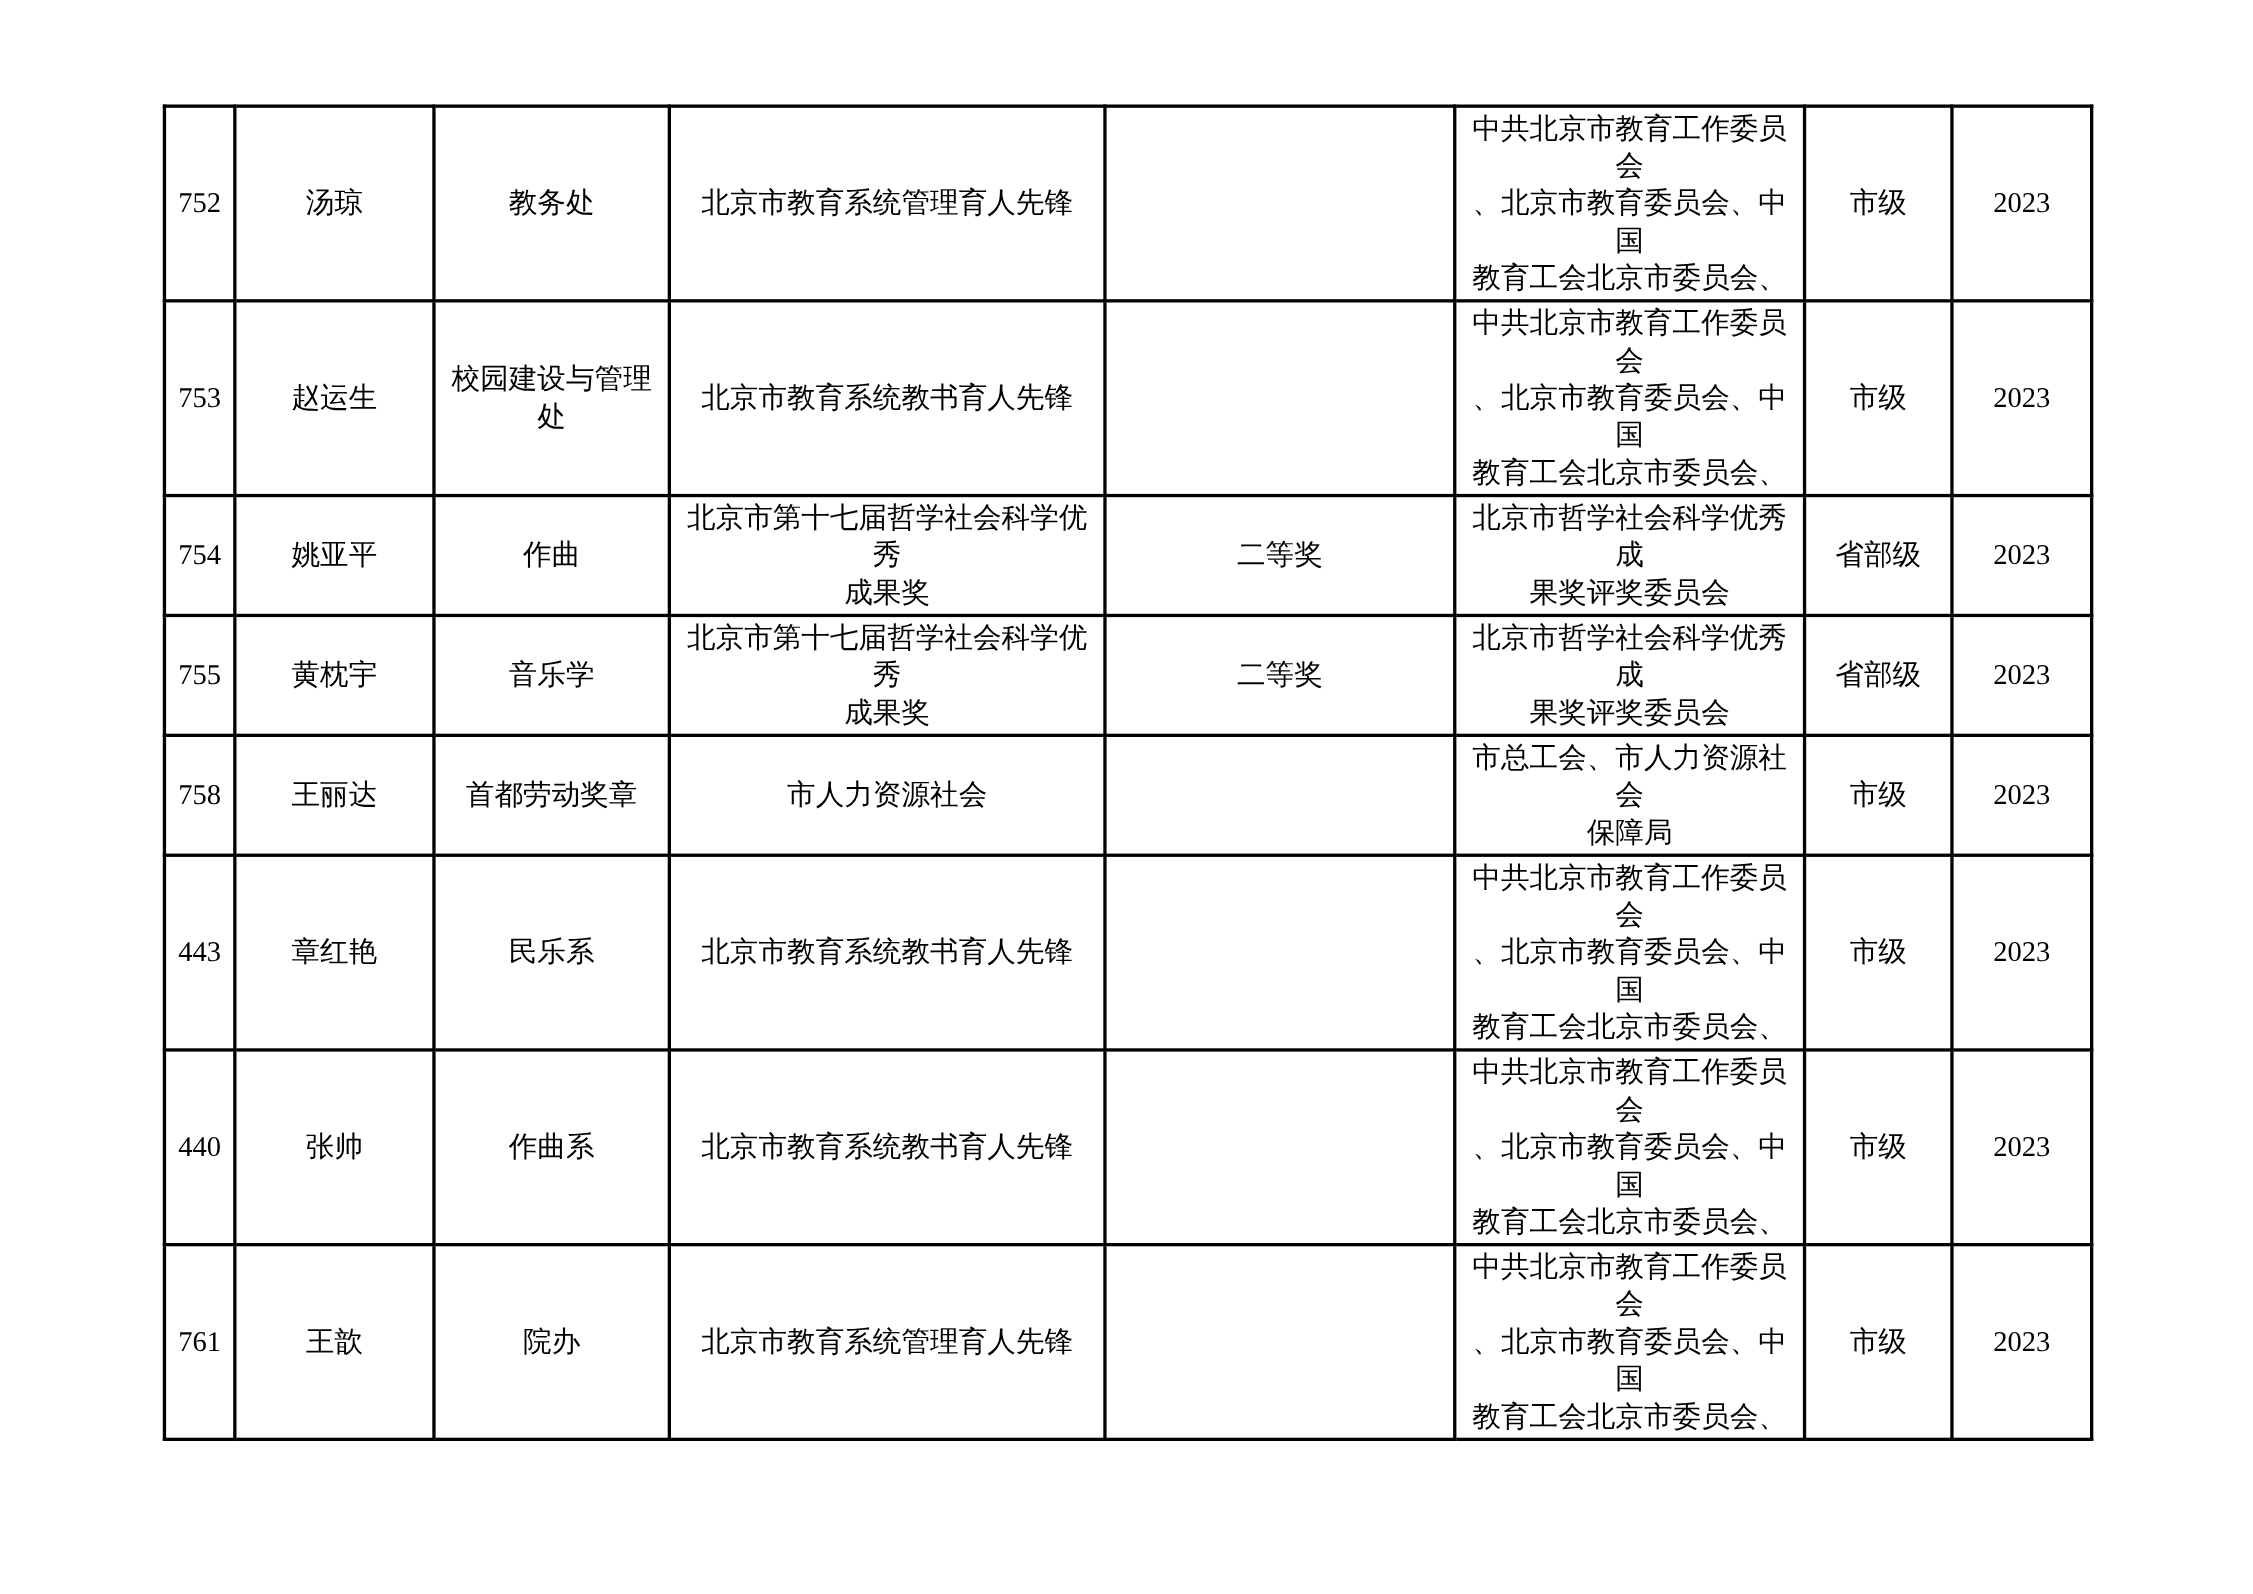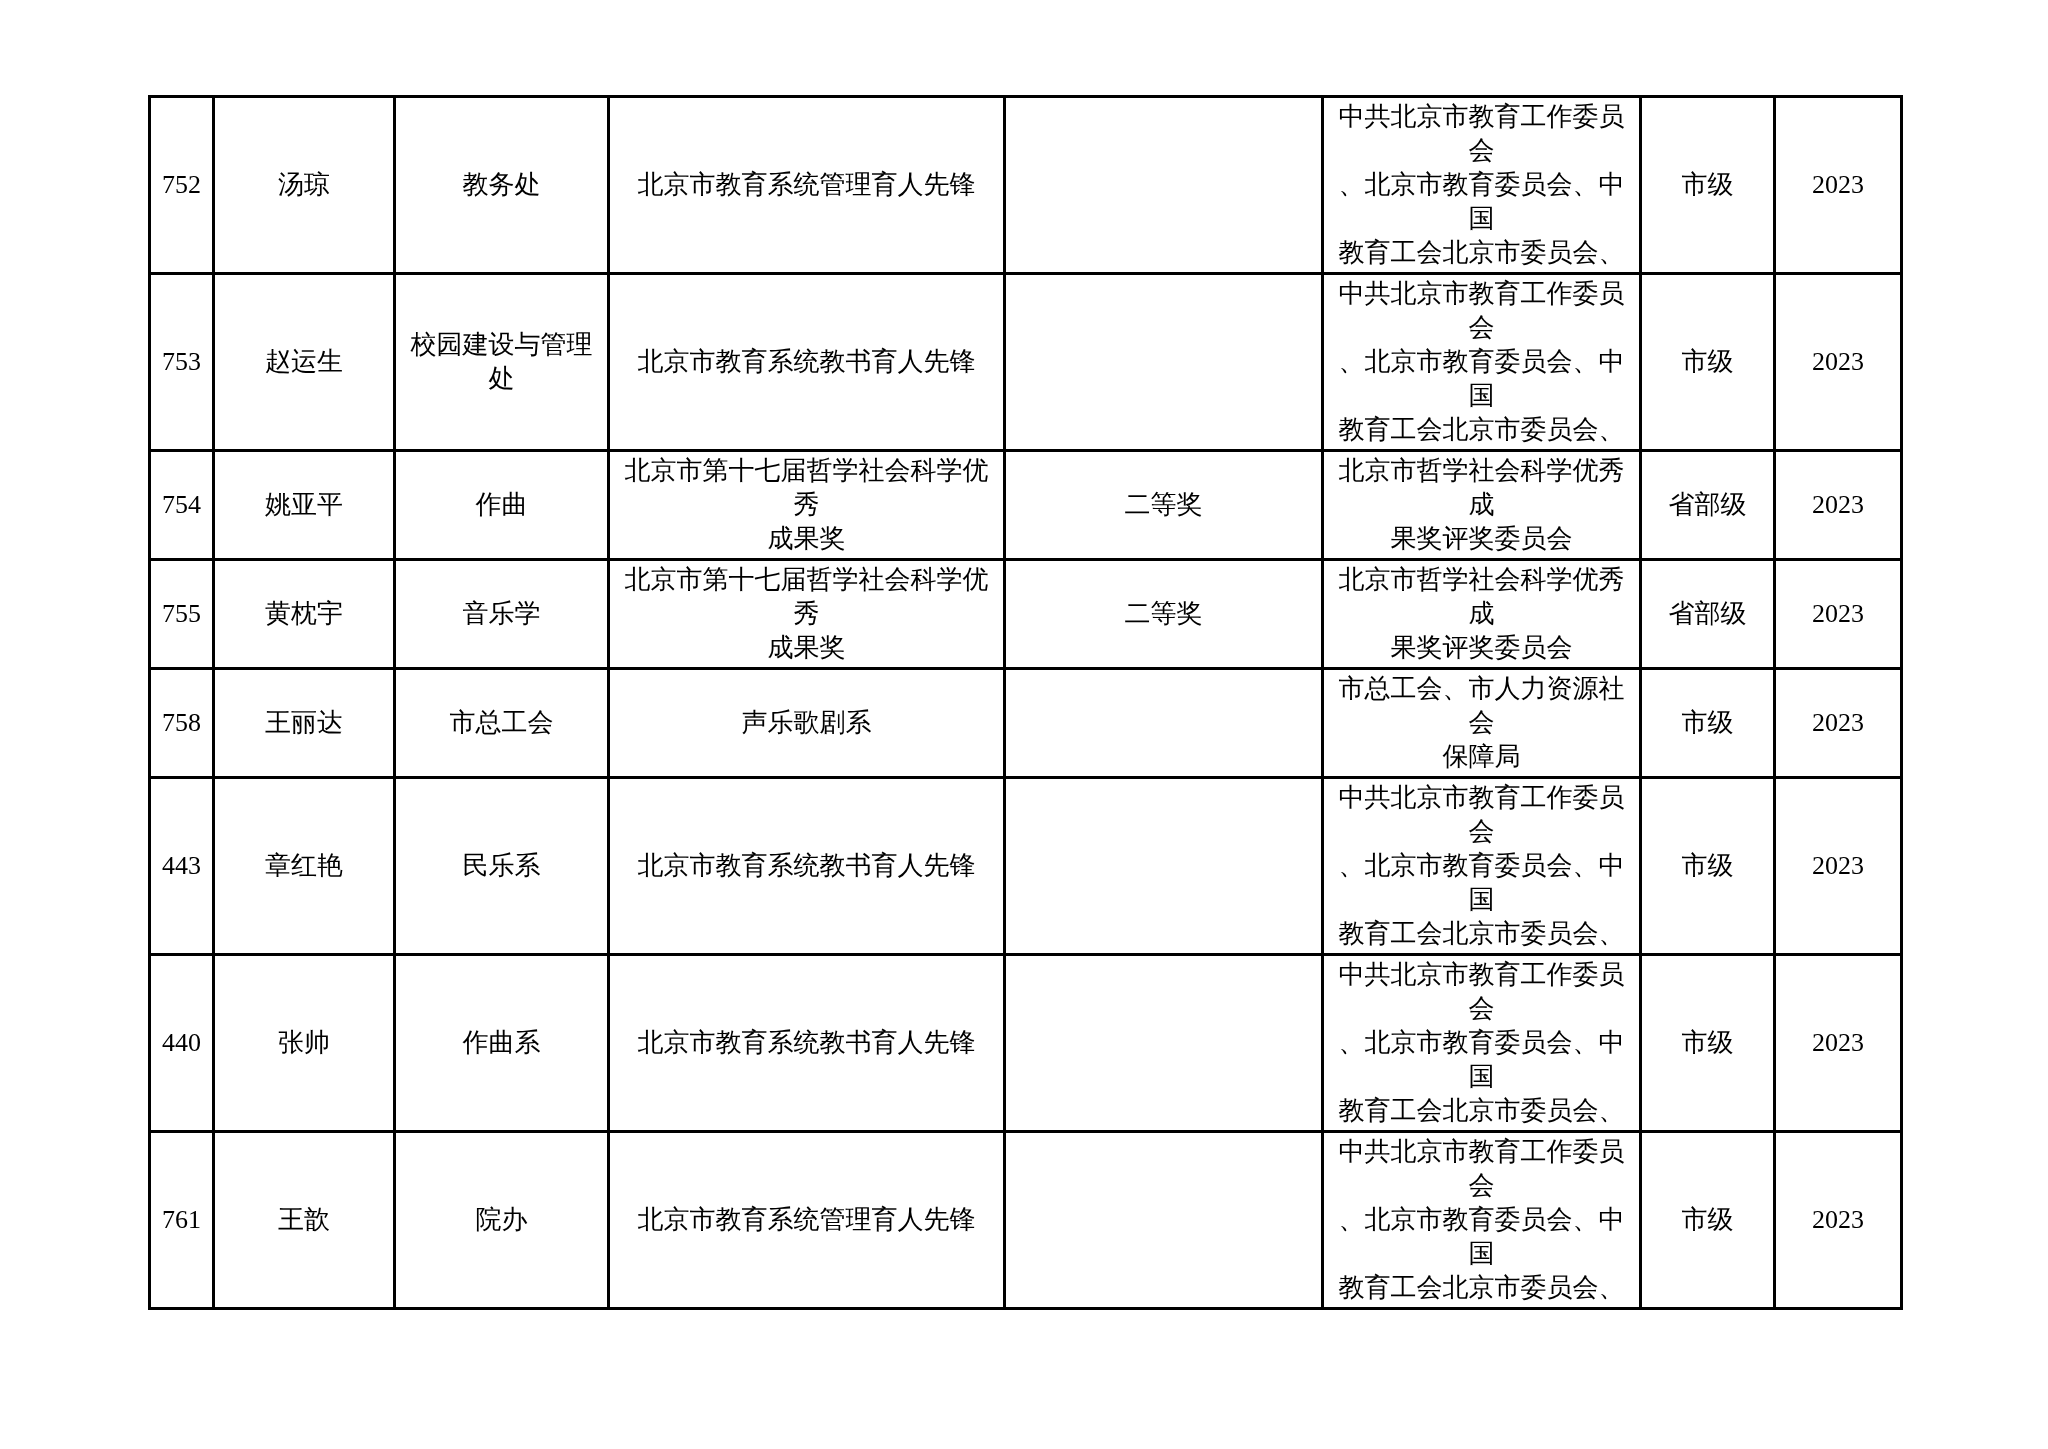--- a/index.html
+++ b/index.html
@@ -124,22 +124,22 @@
 成果奖</td>
           <td>二等奖</td>
           <td>北京市哲学社会科学优秀成
 果奖评奖委员会</td>
           <td>省部级</td>
           <td>2023</td>
         </tr>
         <tr>
           <td>758</td>
           <td>王丽达</td>
-          <td>市总工会</td>
-          <td>声乐歌剧系</td>
+          <td>首都劳动奖章</td>
+          <td>市人力资源社会</td>
           <td></td>
           <td>市总工会、市人力资源社会
 保障局</td>
           <td>市级</td>
           <td>2023</td>
         </tr>
         <tr>
           <td>443</td>
           <td>章红艳</td>
           <td>民乐系</td>

